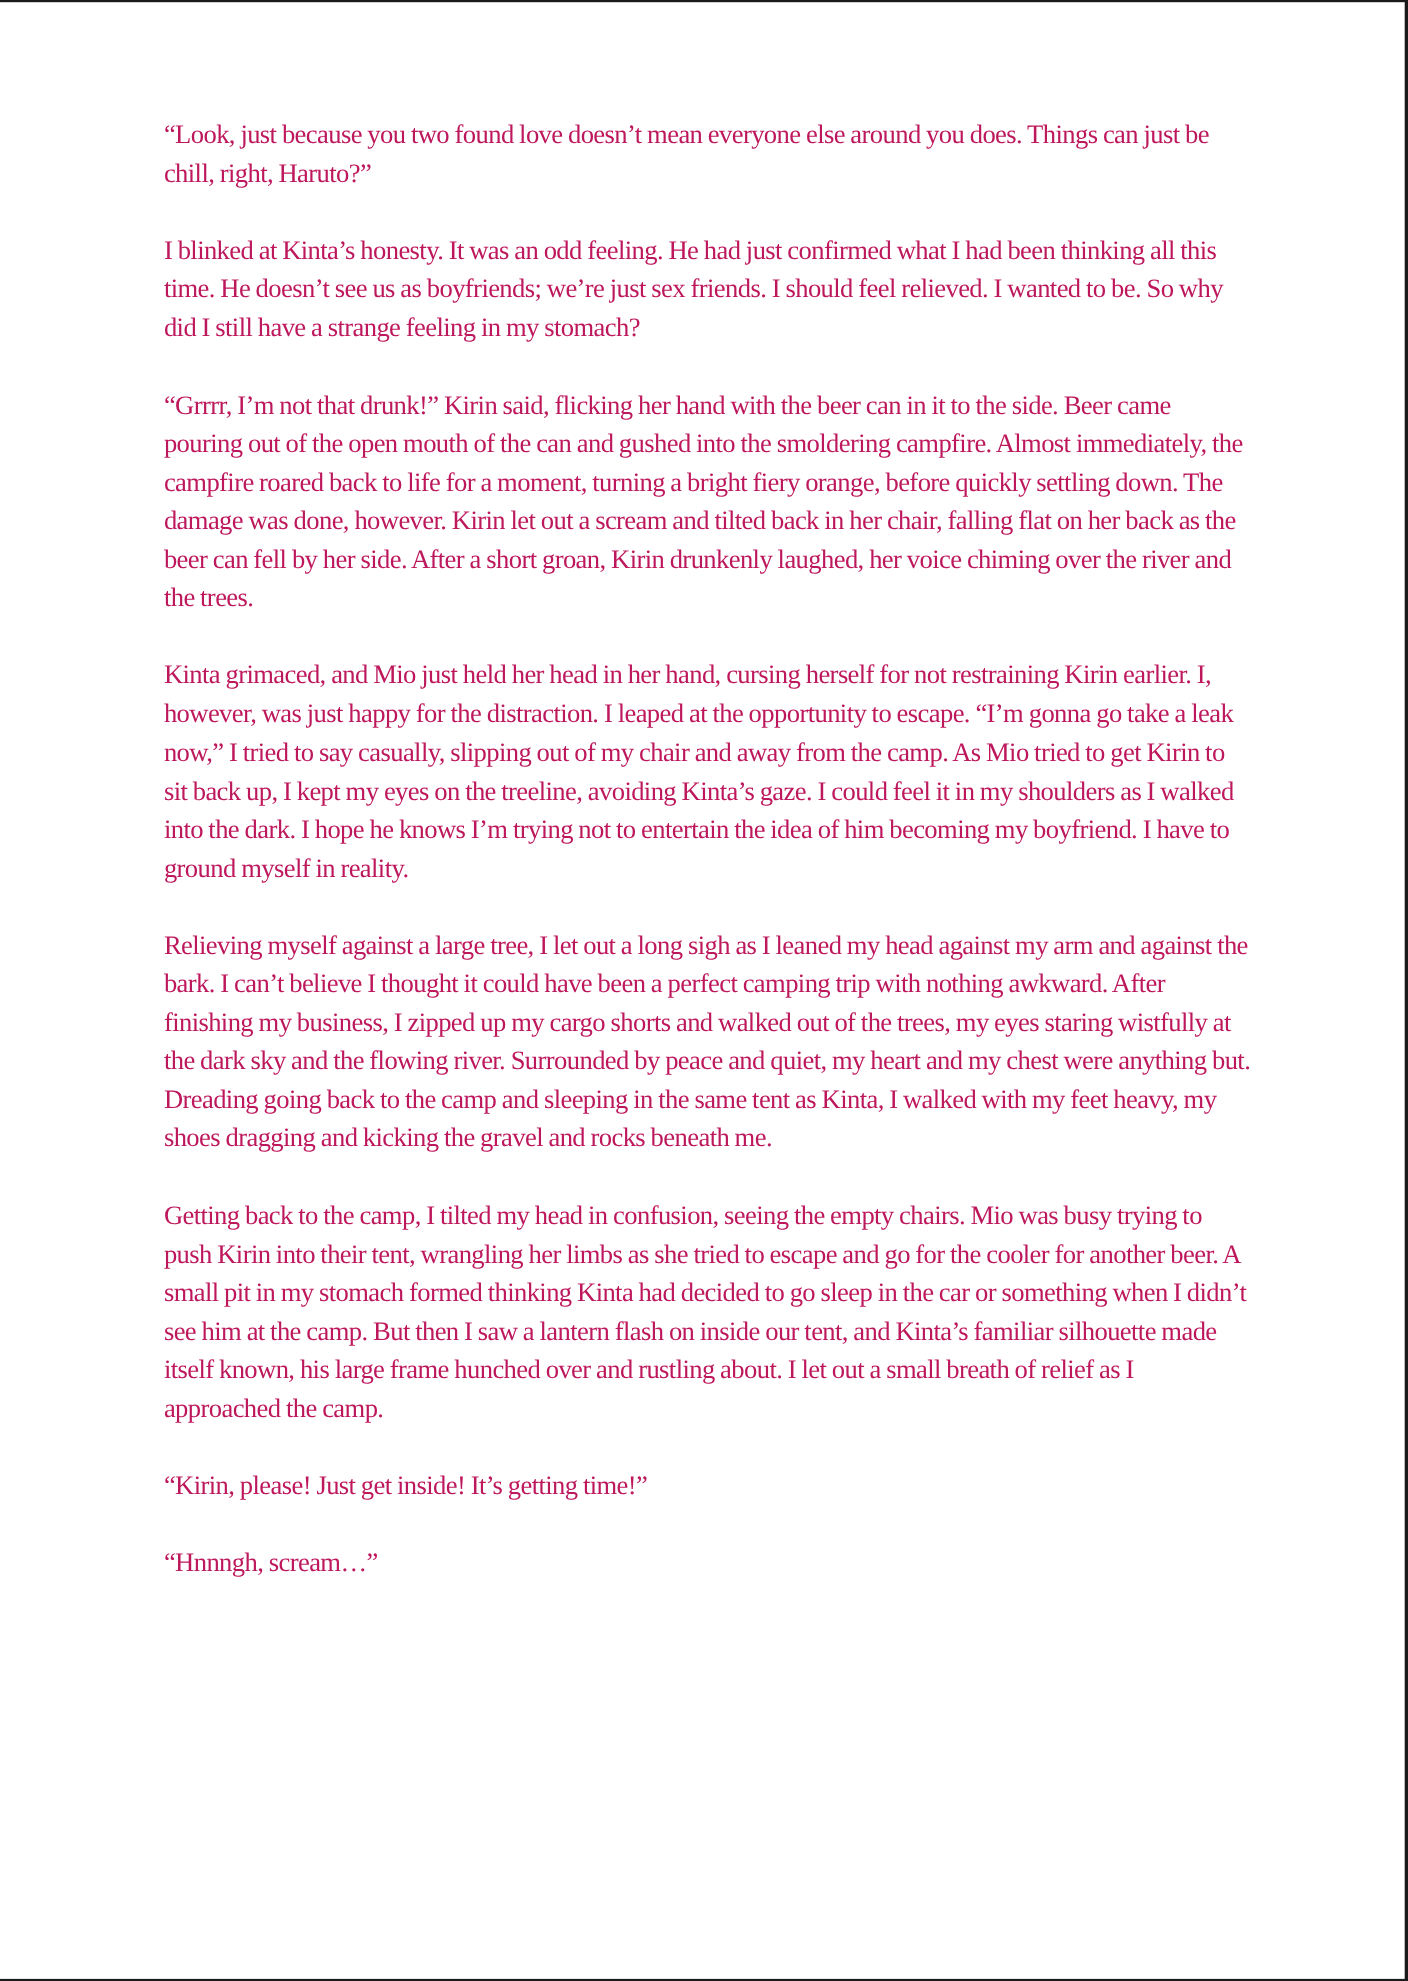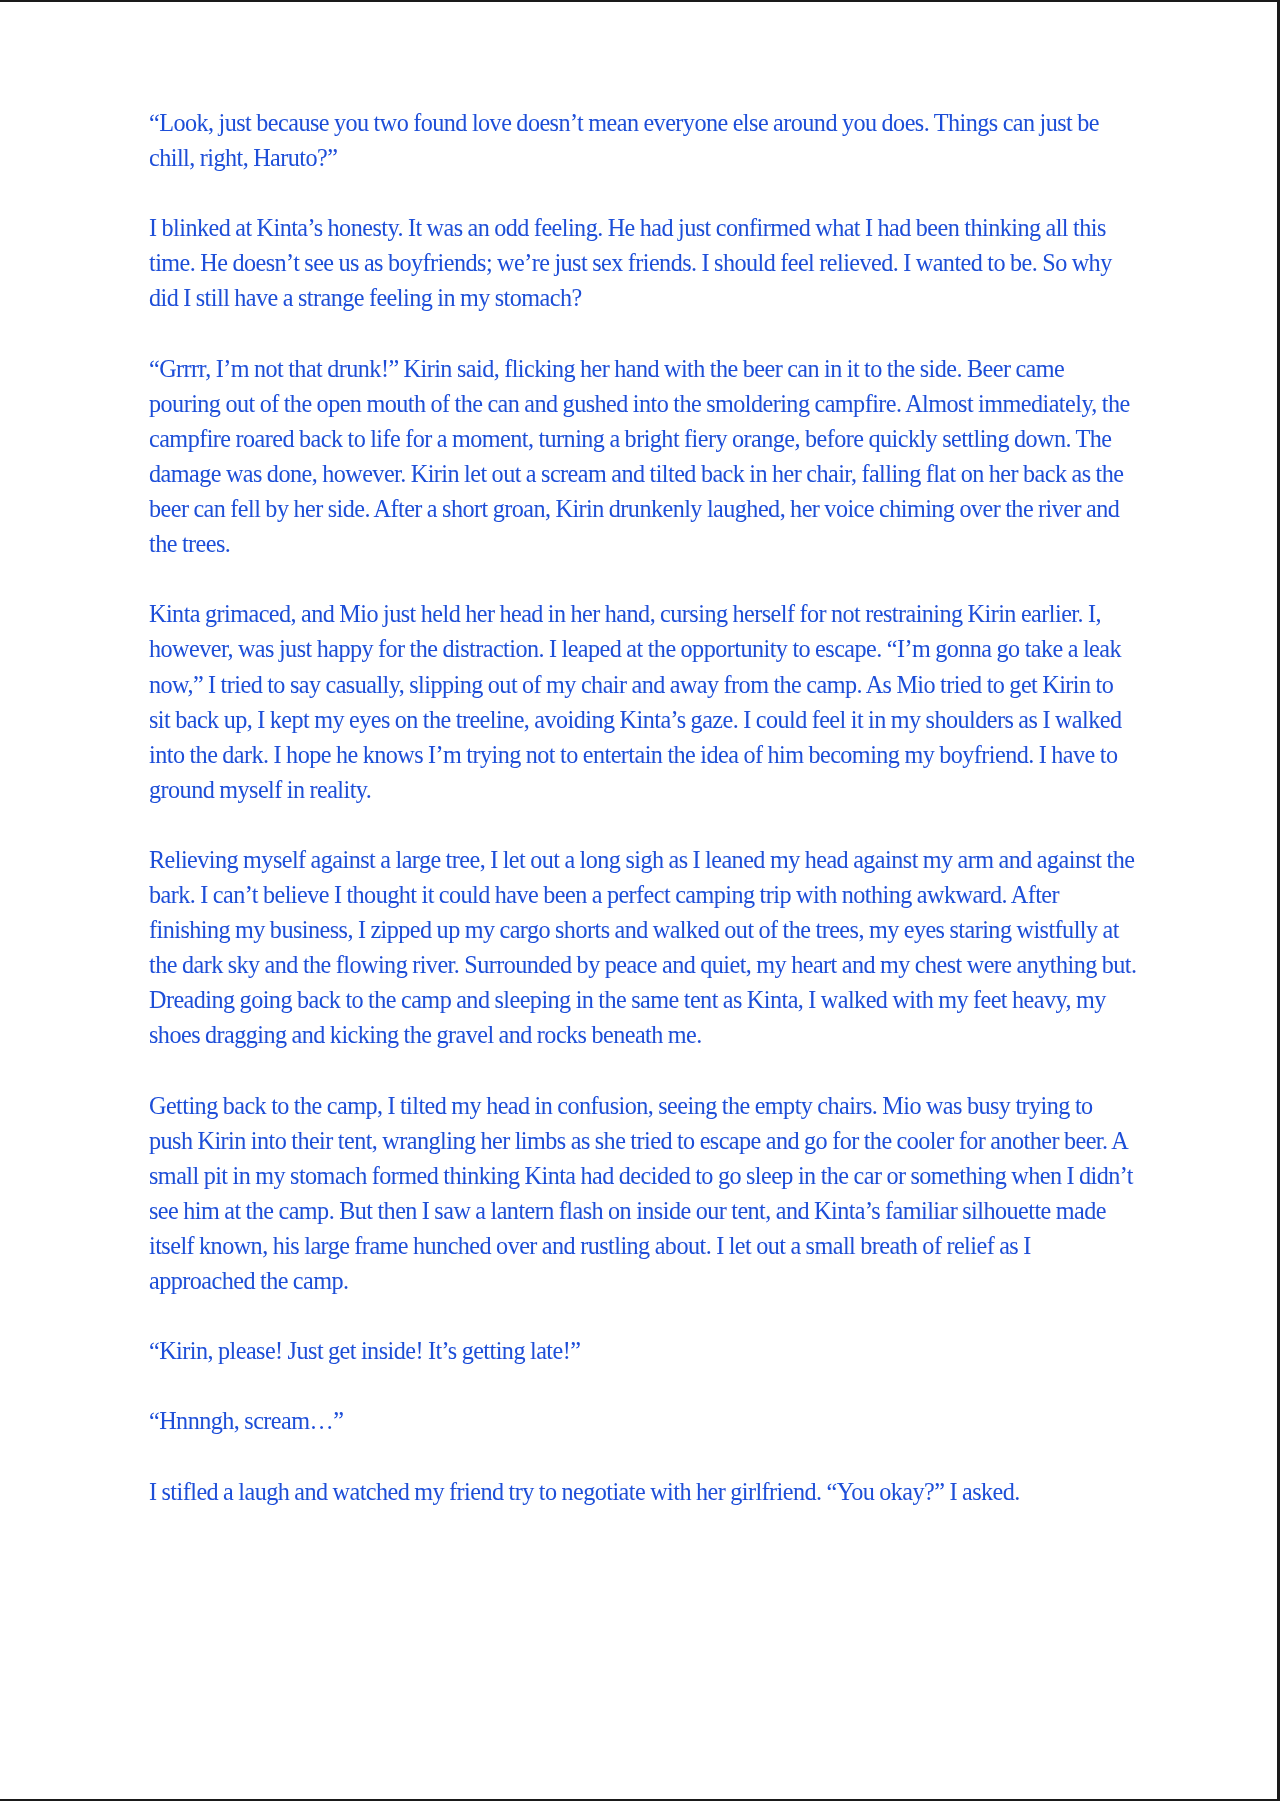--- a/index.html
+++ b/index.html
@@ -26,37 +26,36 @@
       box-sizing: content-box;
     }
     .content {
       position: absolute;
       left: 149px;
       top: 103px;
       width: 990px;
       font-family: "Liberation Serif", serif;
       font-size: 24.2px;
       line-height: 35.1px;
-      color: #1d4ed8;
+      color: #be185d;
       letter-spacing: -0.55px;
       word-spacing: -0.5px;
     }
     .content p {
       margin: 0 0 35.1px 0;
       white-space: normal;
     }
   </style>
 </head>
 <body>
 
 <div class="page">
   <div class="content">
     <p>“Look, just because you two found love doesn’t mean everyone else around you does.  Things can just be chill, right, Haruto?”</p>
     <p>I blinked at Kinta’s honesty.  It was an odd feeling.  He had just confirmed what I had been thinking all this time.  He doesn’t see us as boyfriends; we’re just sex friends.  I should feel relieved.  I wanted to be.  So why did I still have a strange feeling in my stomach?</p>
     <p>“Grrrr, I’m not that drunk!” Kirin said, flicking her hand with the beer can in it to the side.  Beer came pouring out of the open mouth of the can and gushed into the smoldering campfire.  Almost immediately, the campfire roared back to life for a moment, turning a bright fiery orange, before quickly settling down.  The damage was done, however.  Kirin let out a scream and tilted back in her chair, falling flat on her back as the beer can fell by her side.  After a short groan, Kirin drunkenly laughed, her voice chiming over the river and the trees.</p>
     <p>Kinta grimaced, and Mio just held her head in her hand, cursing herself for not restraining Kirin earlier.  I, however, was just happy for the distraction.  I leaped at the opportunity to escape.  “I’m gonna go take a leak now,” I tried to say casually, slipping out of my chair and away from the camp.  As Mio tried to get Kirin to sit back up, I kept my eyes on the treeline, avoiding Kinta’s gaze.  I could feel it in my shoulders as I walked into the dark.  I hope he knows I’m trying not to entertain the idea of him becoming my boyfriend.  I have to ground myself in reality.</p>
     <p>Relieving myself against a large tree, I let out a long sigh as I leaned my head against my arm and against the bark.  I can’t believe I thought it could have been a perfect camping trip with nothing awkward.  After finishing my business, I zipped up my cargo shorts and walked out of the trees, my eyes staring wistfully at the dark sky and the flowing river.  Surrounded by peace and quiet, my heart and my chest were anything but.  Dreading going back to the camp and sleeping in the same tent as Kinta, I walked with my feet heavy, my shoes dragging and kicking the gravel and rocks beneath me.</p>
     <p>Getting back to the camp, I tilted my head in confusion, seeing the empty chairs.  Mio was busy trying to push Kirin into their tent, wrangling her limbs as she tried to escape and go for the cooler for another beer.  A small pit in my stomach formed thinking Kinta had decided to go sleep in the car or something when I didn’t see him at the camp.  But then I saw a lantern flash on inside our tent, and Kinta’s familiar silhouette made itself known, his large frame hunched over and rustling about.  I let out a small breath of relief as I approached the camp.</p>
-    <p>“Kirin, please!  Just get inside!  It’s getting late!”</p>
+    <p>“Kirin, please!  Just get inside!  It’s getting time!”</p>
     <p>“Hnnngh, scream…”</p>
-    <p>I stifled a laugh and watched my friend try to negotiate with her girlfriend.  “You okay?” I asked.</p>
   </div>
 </div>
 
 </body></html>

